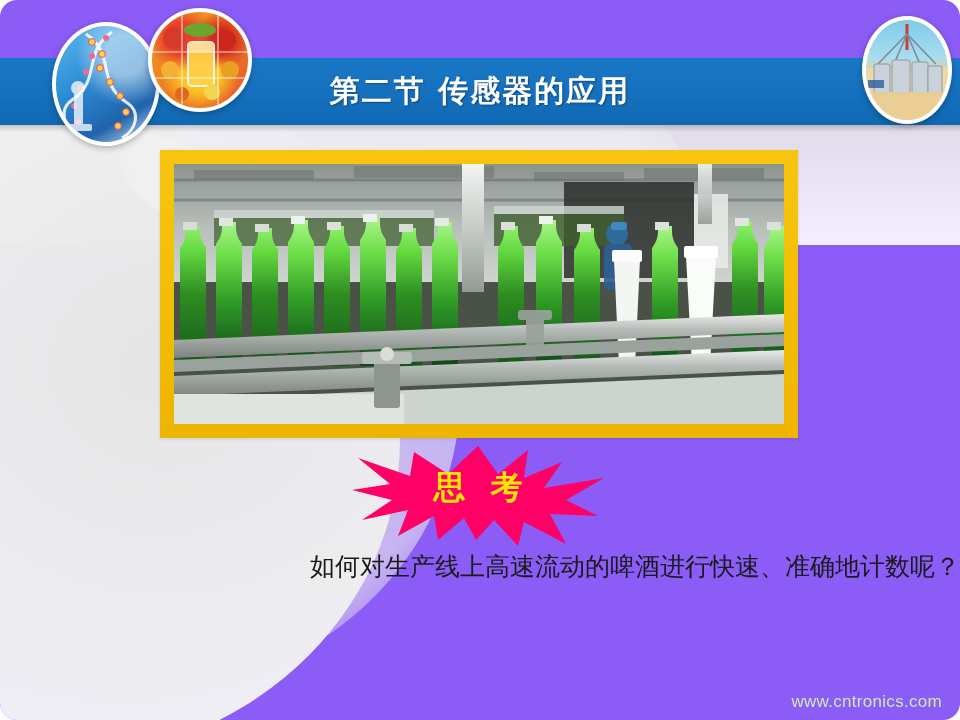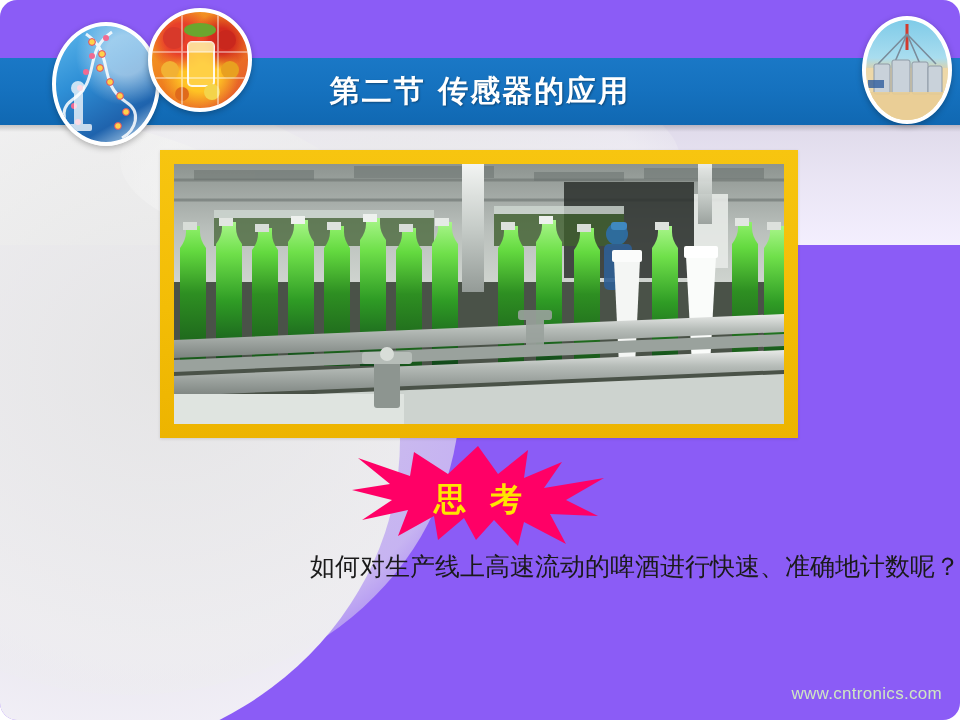--- a/index.html
+++ b/index.html
@@ -162,31 +162,31 @@
     position: absolute;
     left: 352px;
     top: 444px;
     width: 252px;
     height: 102px;
   }
   .think-star svg { display: block; width: 100%; height: 100%; }
   .think-label {
     position: absolute;
     left: 352px;
-    top: 448px;
+    top: 436px;
     width: 252px;
     height: 102px;
     line-height: 102px;
     text-align: center;
     color: #ffe500;
     font-size: 32px;
     font-weight: bold;
     letter-spacing: 8px;
     text-indent: 8px;
-    font-family: Liberation Serif, serif;
+    font-family: Liberation Sans, sans-serif;
     pointer-events: none;
   }
 
   
   .question {
     position: absolute;
     left: 0;
     top: 550px;
     width: 960px;
     text-align: right;
@@ -194,21 +194,21 @@
     color: #1a1a1a;
     font-family: "DejaVu Serif", "Liberation Serif", serif;
     letter-spacing: 0px;
     white-space: nowrap;
   }
 
   
   .watermark {
     position: absolute;
     right: 18px;
-    bottom: 16px;
+    bottom: 8px;
     font-size: 17px;
     color: #cfe6c3;
     font-family: "Liberation Sans", "DejaVu Sans", sans-serif;
     letter-spacing: 0.3px;
   }
 </style>
 </head>
 <body>
 
 <div id="slide">

